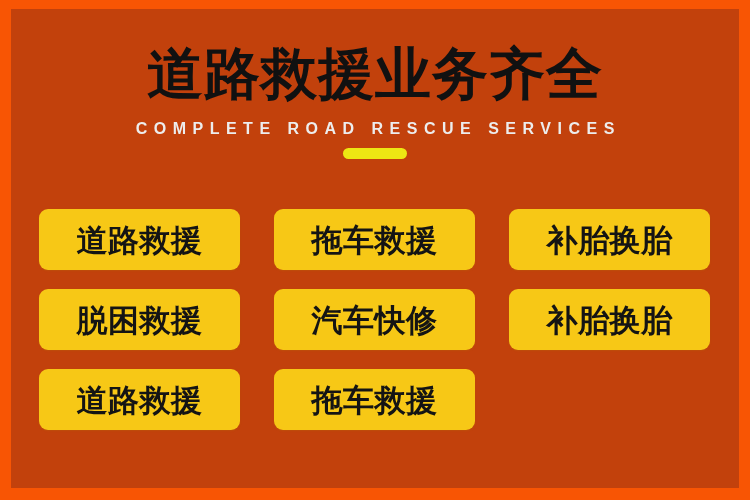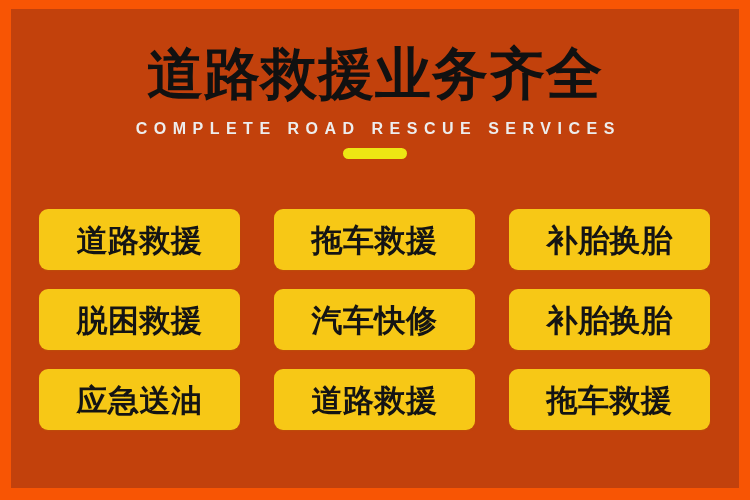--- a/index.html
+++ b/index.html
@@ -156,23 +156,20 @@
       </div>
 
       <div class="service-button">
         <span class="service-button-label">汽车快修</span>
       </div>
 
       <div class="service-button">
         <span class="service-button-label">补胎换胎</span>
       </div>
 
-      <div class="service-button">
-        <span class="service-button-label">应急送油</span>
-      </div>
 
       <div class="service-button">
         <span class="service-button-label">道路救援</span>
       </div>
 
       <div class="service-button">
         <span class="service-button-label">拖车救援</span>
       </div>
 
     </div>

